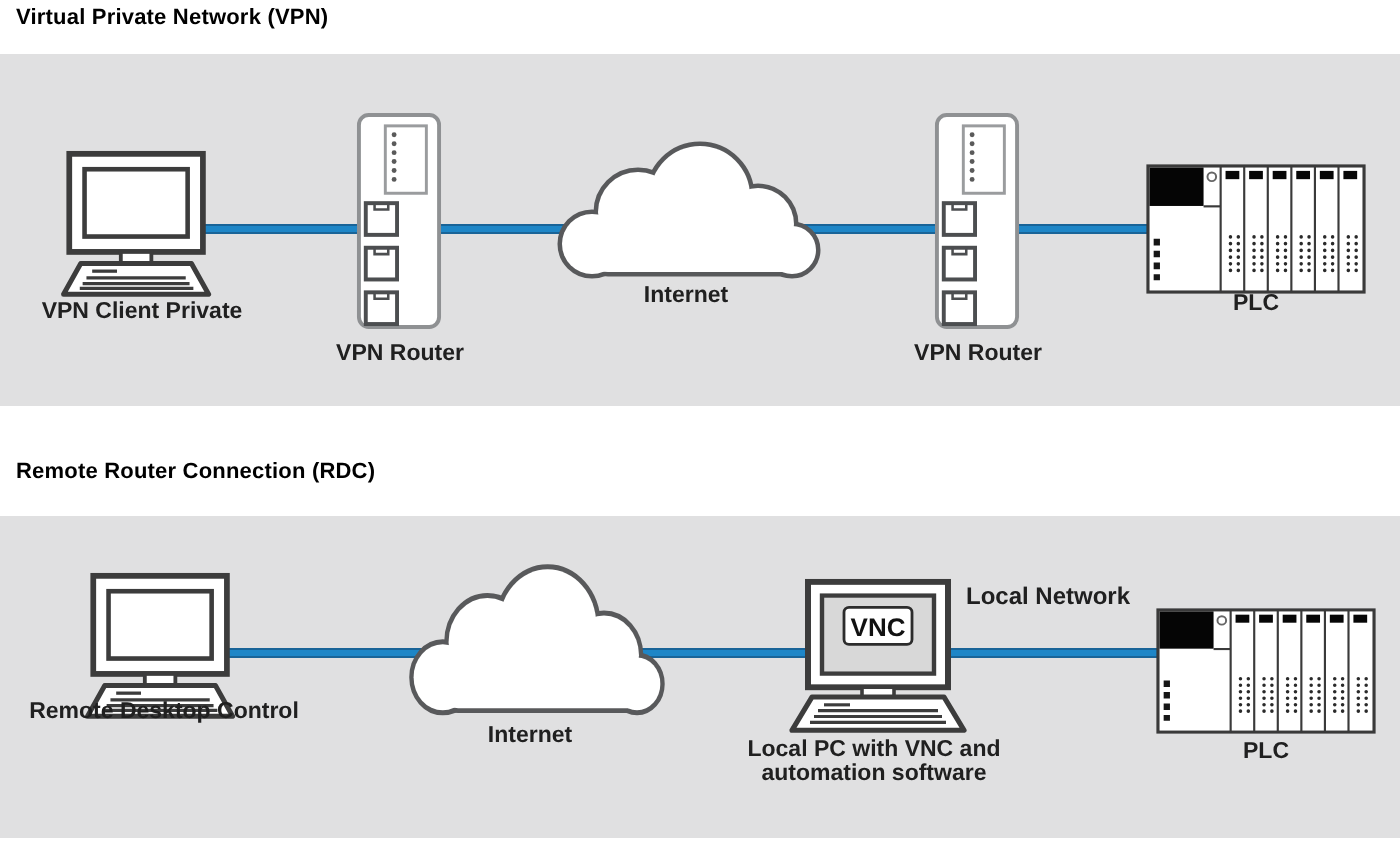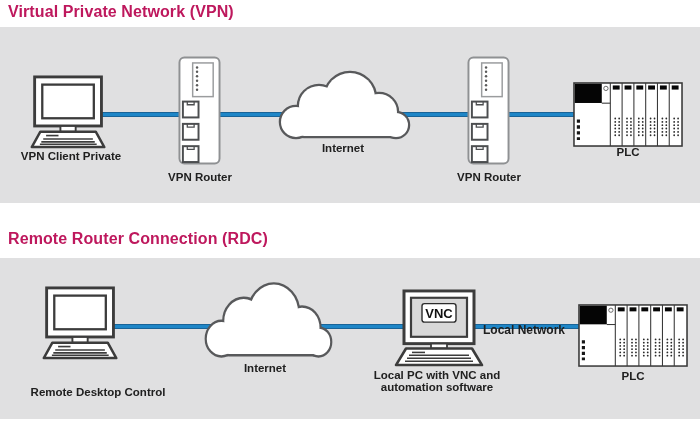--- a/index.html
+++ b/index.html
@@ -6,21 +6,21 @@
     --accent-blue:#1e86c7;
     --panel-gray:#e0e0e1;
     --cloud-outline:#58595b;
   }
   html,body{margin:0;padding:0;background:#fff;}
   .page{
     position:relative;width:700px;height:428px;overflow:hidden;
     font-family:"Liberation Sans","DejaVu Sans",sans-serif;background:#fff;
   }
   .section-title{
-    position:absolute;font-size:16px;font-weight:bold;color:#be185d;white-space:nowrap;
+    position:absolute;font-size:11px;font-weight:bold;color:#000000;white-space:nowrap;
     letter-spacing:.1px;
   }
   .panel{position:absolute;left:0;width:700px;background:var(--panel-gray);}
   .net-line{
     position:absolute;height:5px;background:var(--accent-blue);
     box-shadow:inset 0 1px 0 rgba(20,60,95,.45), inset 0 -1px 0 rgba(20,60,95,.45);
   }
   .icon{position:absolute;display:block;}
   .dev-label{
     position:absolute;transform:translateX(-50%);white-space:nowrap;
@@ -193,20 +193,20 @@
     </svg>
 
   <svg class="icon" style="left:393px;top:289px;" width="92" height="80">
       <use href="#sym-vncpc"></use>
     </svg>
 
   <svg class="icon" style="left:578px;top:304px;" width="110" height="63">
       <use href="#sym-plc"></use>
     </svg>
 
-  <div class="dev-label" style="left:82px;top:386px;padding-left:32px;">Remote Desktop Control</div>
+  <div class="dev-label" style="left:82px;top:350px;">Remote Desktop Control</div>
   <div class="dev-label" style="left:265px;top:362px;">Internet</div>
   <div class="dev-label" style="left:437px;top:369px;">Local PC with VNC and</div>
   <div class="dev-label" style="left:437px;top:381px;">automation software</div>
-  <div class="dev-label" style="left:524px;top:324px;font-size:12px;">Local Network</div>
+  <div class="dev-label" style="left:524px;top:292px;font-size:12px;">Local Network</div>
   <div class="dev-label" style="left:633px;top:370px;">PLC</div>
 
 </div>
 
 </body></html>

